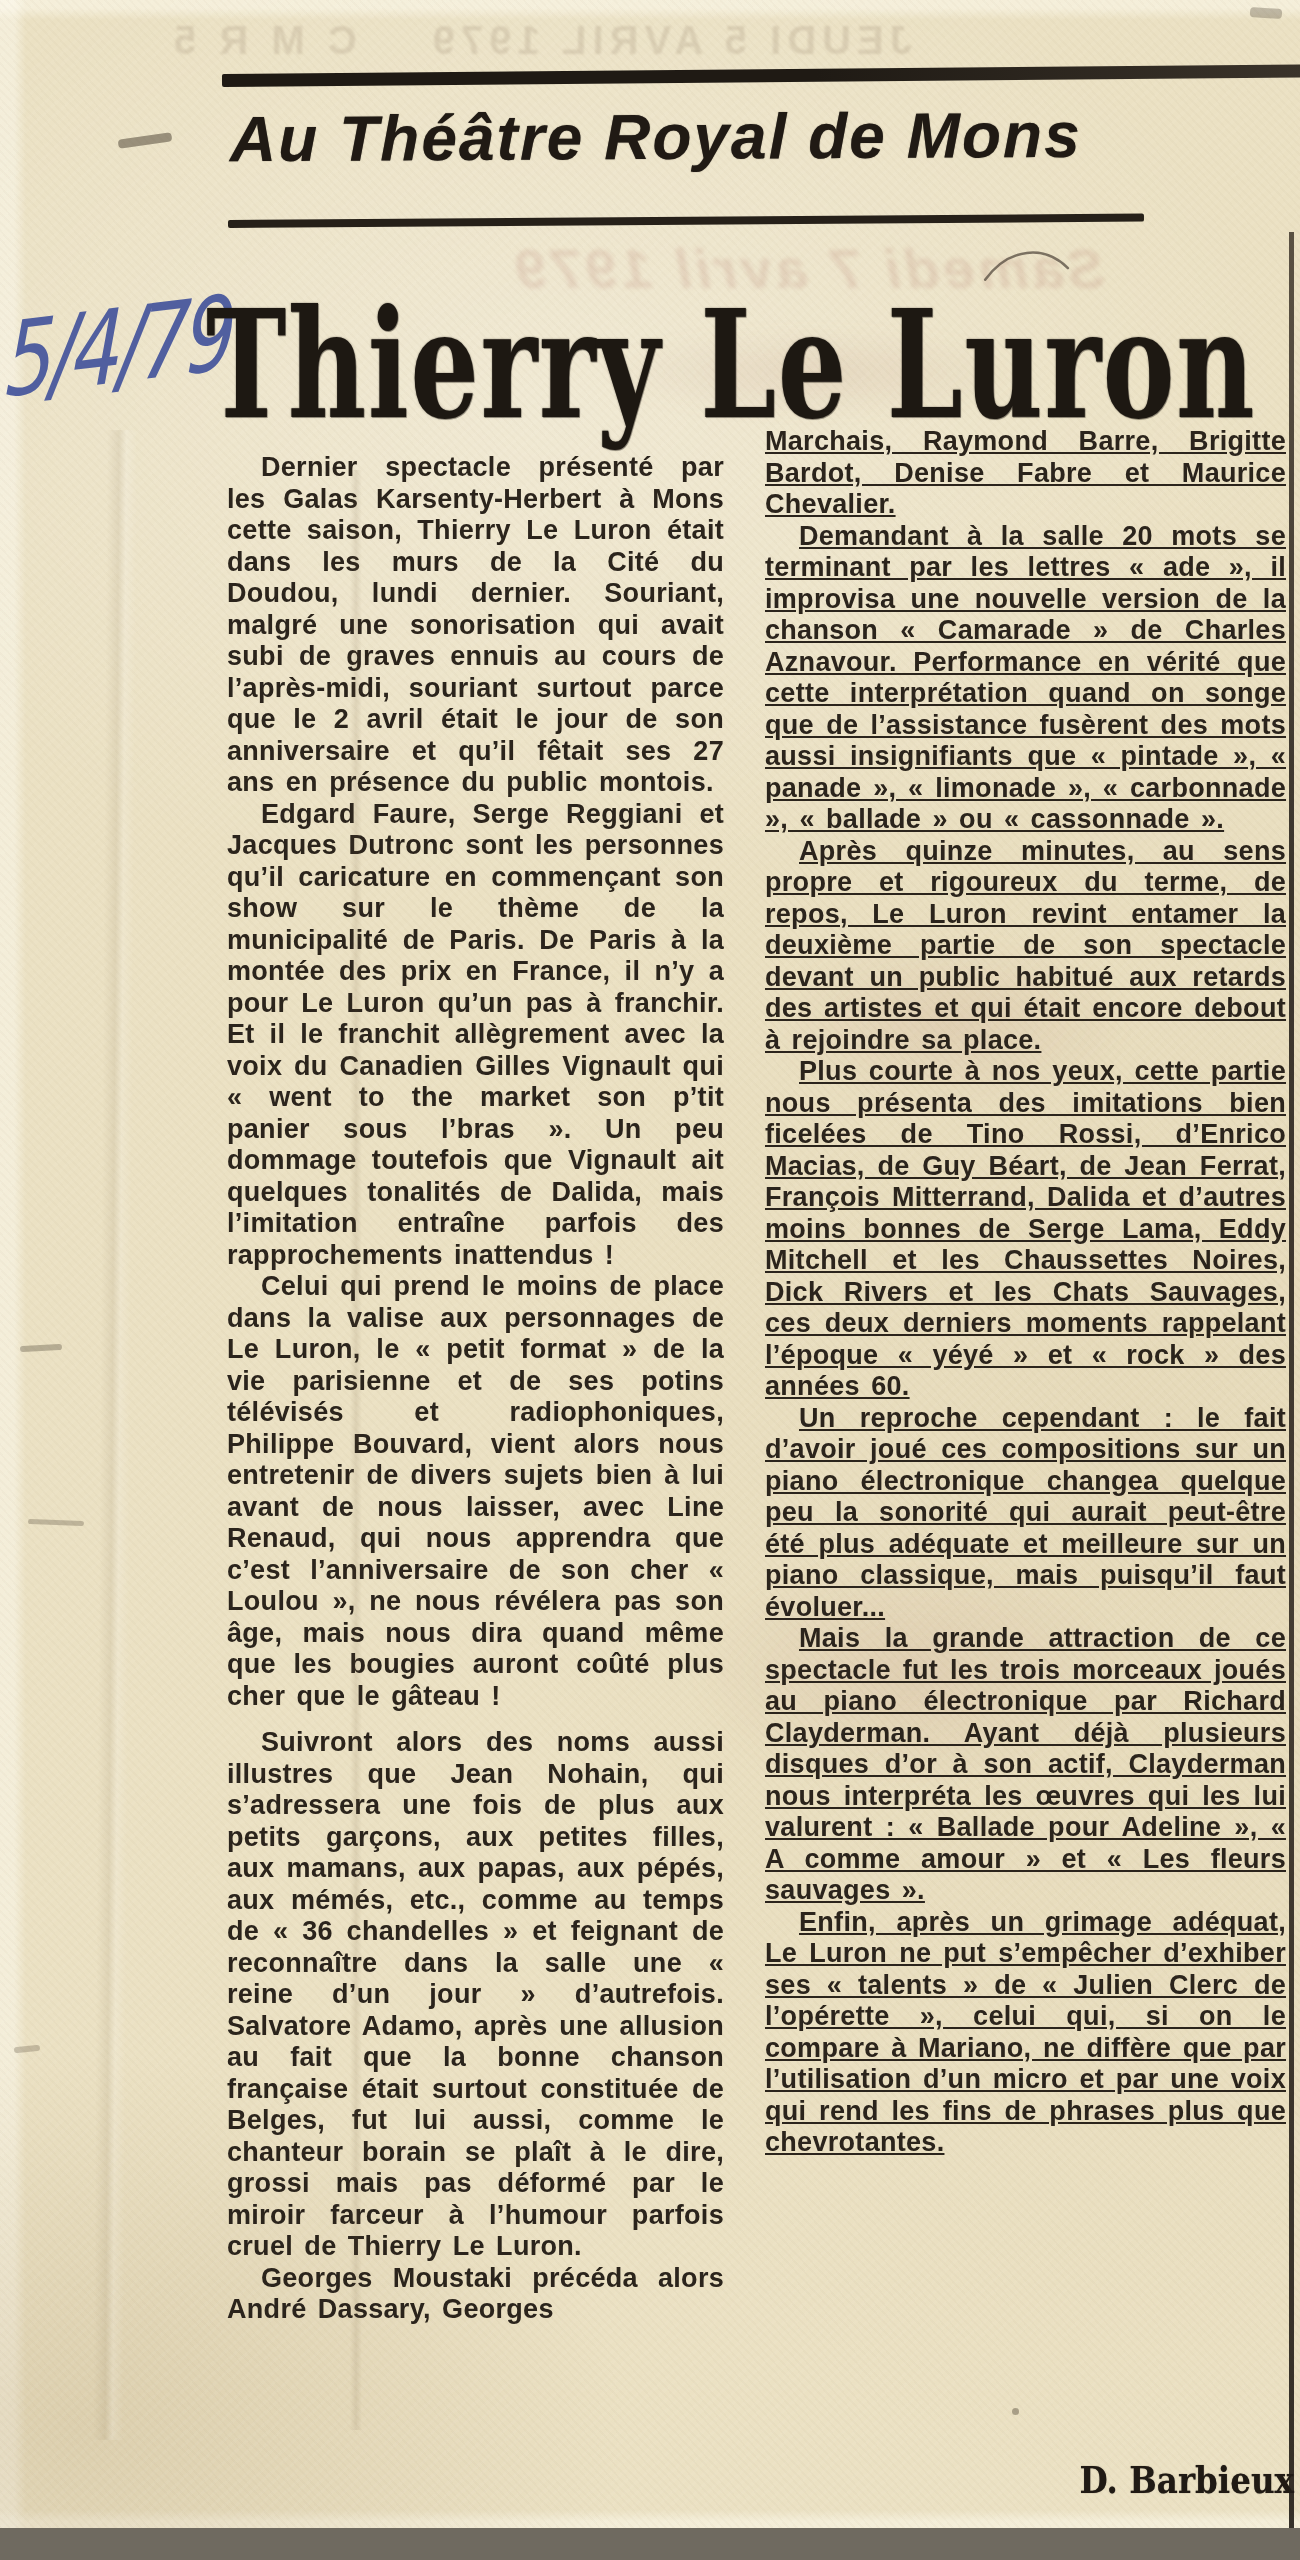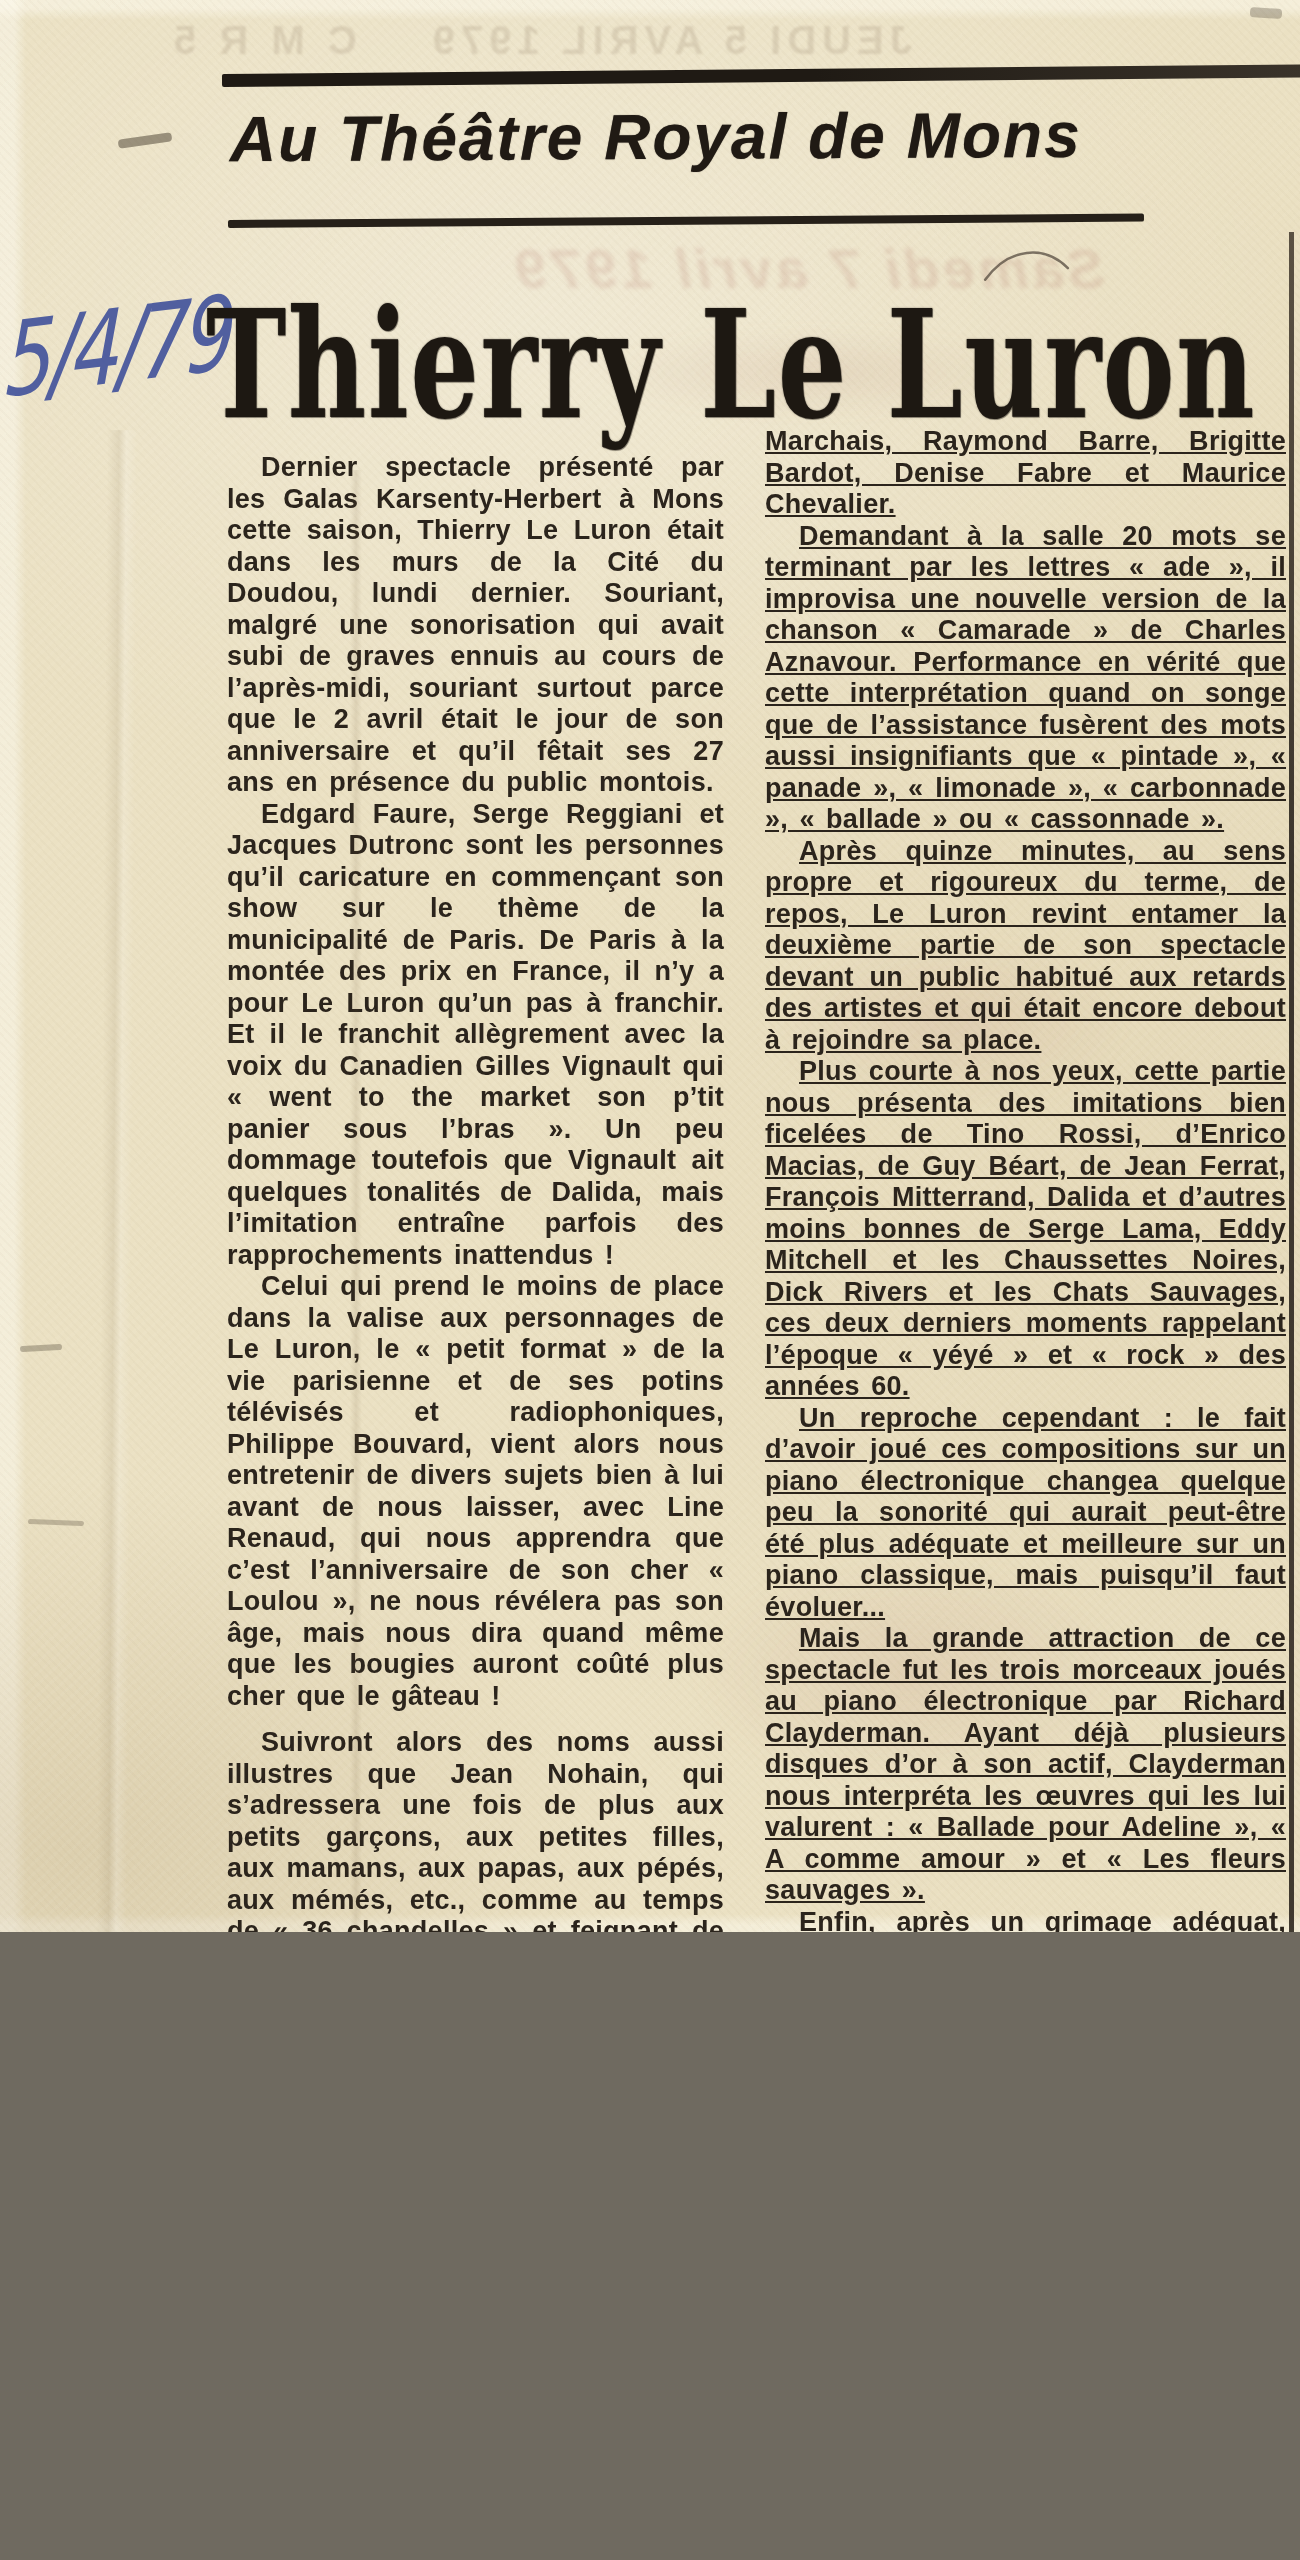--- a/index.html
+++ b/index.html
@@ -1,17 +1,17 @@
 <!DOCTYPE html>
 <html style="--paper: #ebe1c3; --ink: #2b241c; --ink-dark: #201a14; --headline: #1d1812; --rule: #262019; --handwriting: #44549c; --ghost: #a05a50;"><head>
 <meta charset="utf-8">
 <style>
   html,body{margin:0;padding:0;background:#6f6a60;}
   .sheet{
-    position:relative;width:1300px;height:1932px;overflow:hidden;
+    position:relative;width:1300px;height:2528px;overflow:hidden;
     background-color:var(--paper,#ebe1c3);
     background-image:
       repeating-linear-gradient(47deg, rgba(120,100,70,.03) 0 2px, transparent 2px 6px),
       repeating-linear-gradient(137deg, rgba(255,255,255,.04) 0 3px, transparent 3px 8px),
       radial-gradient(1200px 800px at 42% 16%, rgba(255,255,255,.28), transparent 62%),
       radial-gradient(900px 1500px at 88% 58%, rgba(210,192,150,.22), transparent 70%),
       radial-gradient(760px 520px at 6% 96%, rgba(186,166,126,.30), transparent 72%),
       linear-gradient(90deg, rgba(255,253,244,.45) 0 14px, transparent 26px),
       linear-gradient(180deg, rgba(255,252,240,.5) 0 8px, transparent 20px),
       linear-gradient(0deg, rgba(250,246,230,.6) 0 7px, transparent 18px);

